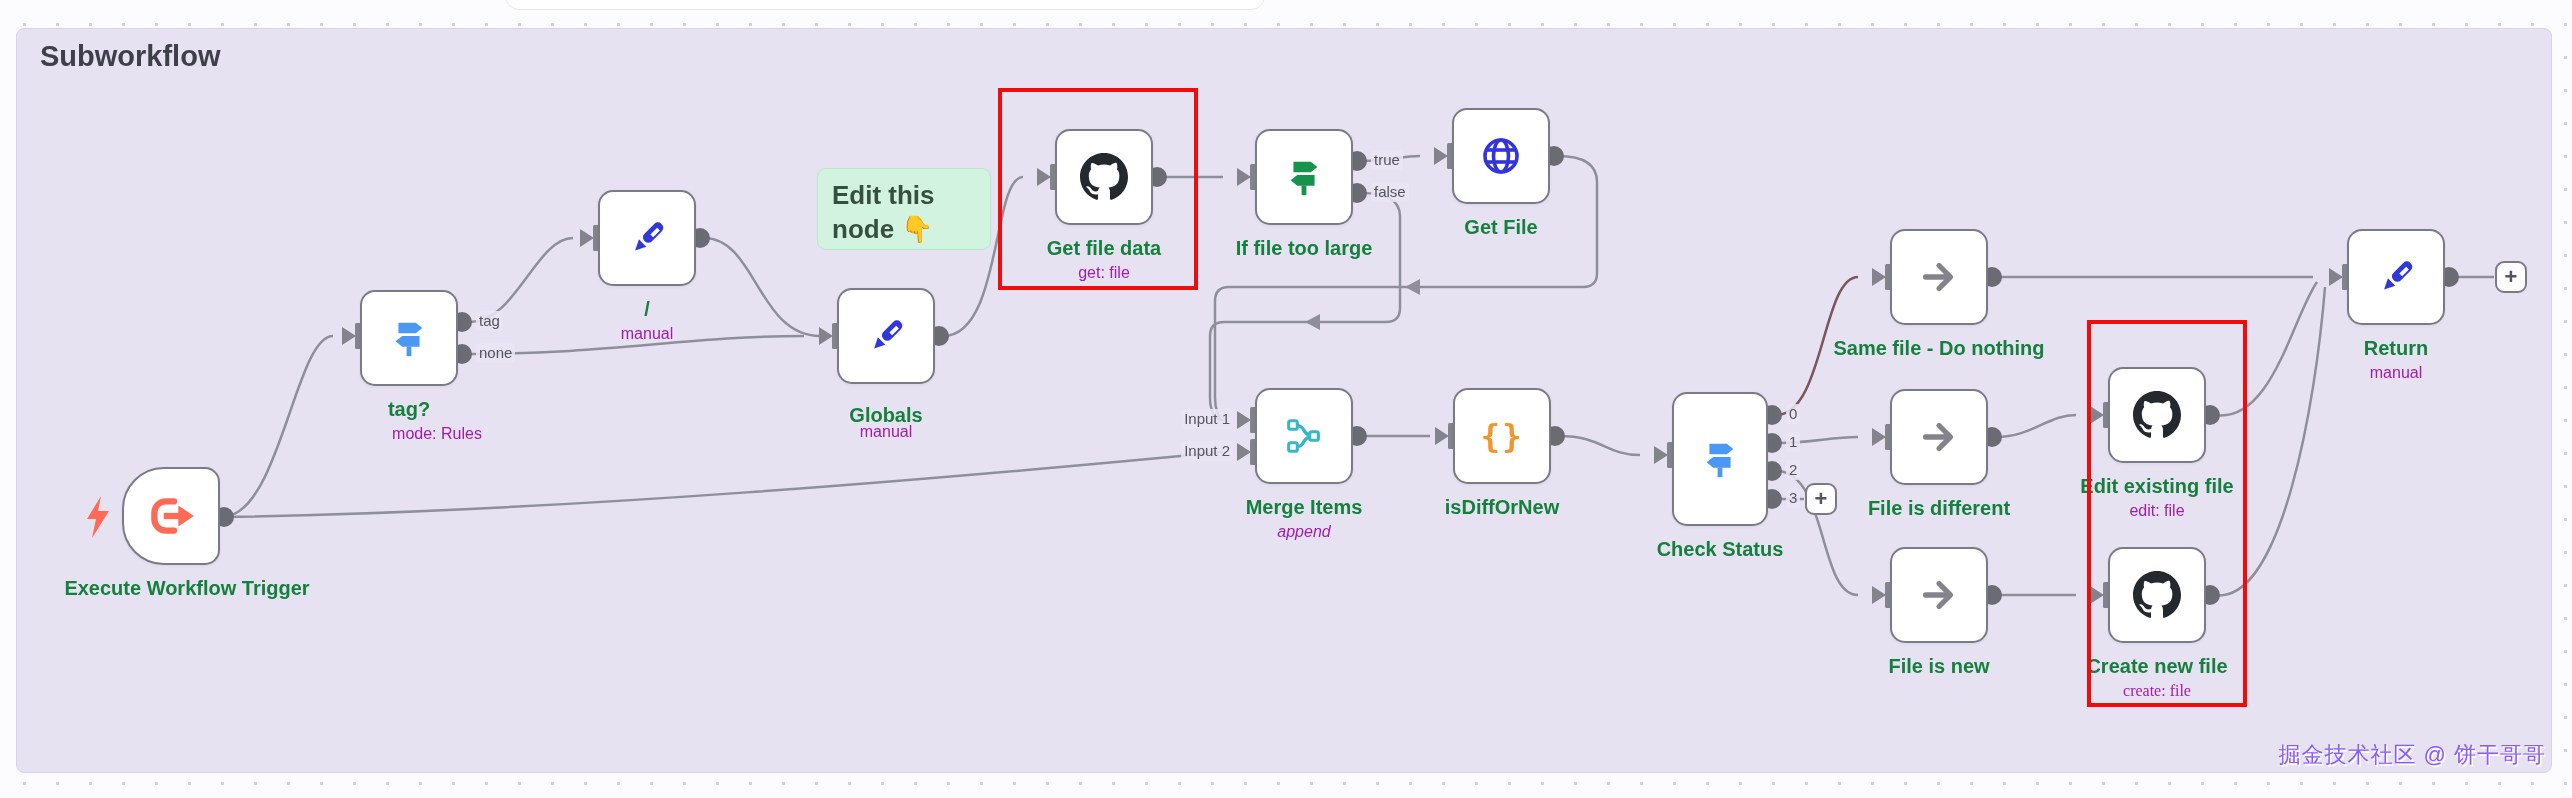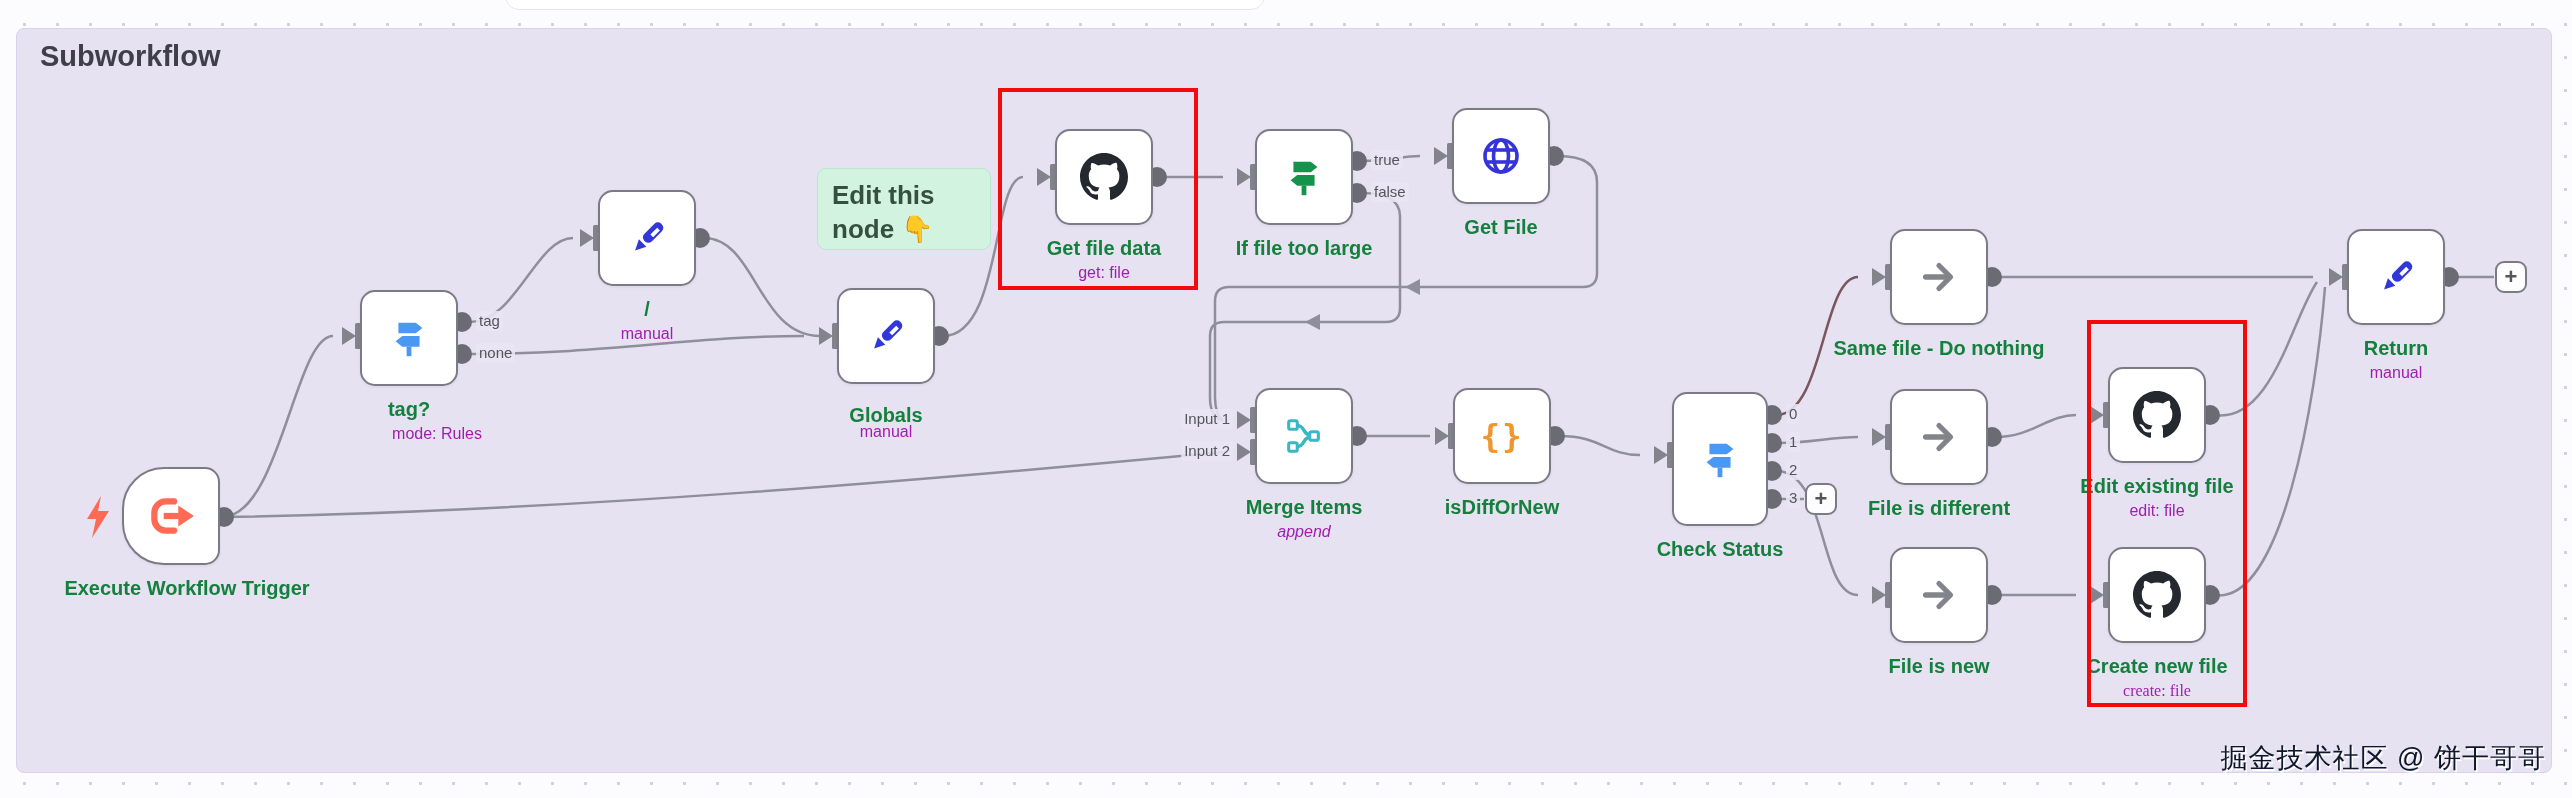--- a/index.html
+++ b/index.html
@@ -50,21 +50,21 @@
   .plus-btn{
     position:absolute;width:32px;height:32px;background:#fdfdfe;
     border:2.5px solid #7b7b85;border-radius:9px;box-sizing:border-box;
     display:flex;align-items:center;justify-content:center;
     font-size:22px;font-weight:600;color:#55555e;line-height:1;
   }
   .red-box{
     position:absolute;border:4px solid #f30a0a;box-sizing:border-box;background:transparent;
   }
   .watermark{
-    position:absolute;font-size:27px;color:#0f172a;letter-spacing:1px;
+    position:absolute;font-size:22px;color:#8b5cf6;letter-spacing:1px;
     text-shadow:1.5px 1.5px 0 #ffffff;white-space:nowrap;
   }
   .bolt{position:absolute;}
 </style>
 </head>
 <body>
 
 <div id="canvas">
 
   <div class="top-panel" style="left:505px;top:-20px;width:760px;height:30px;"></div>

